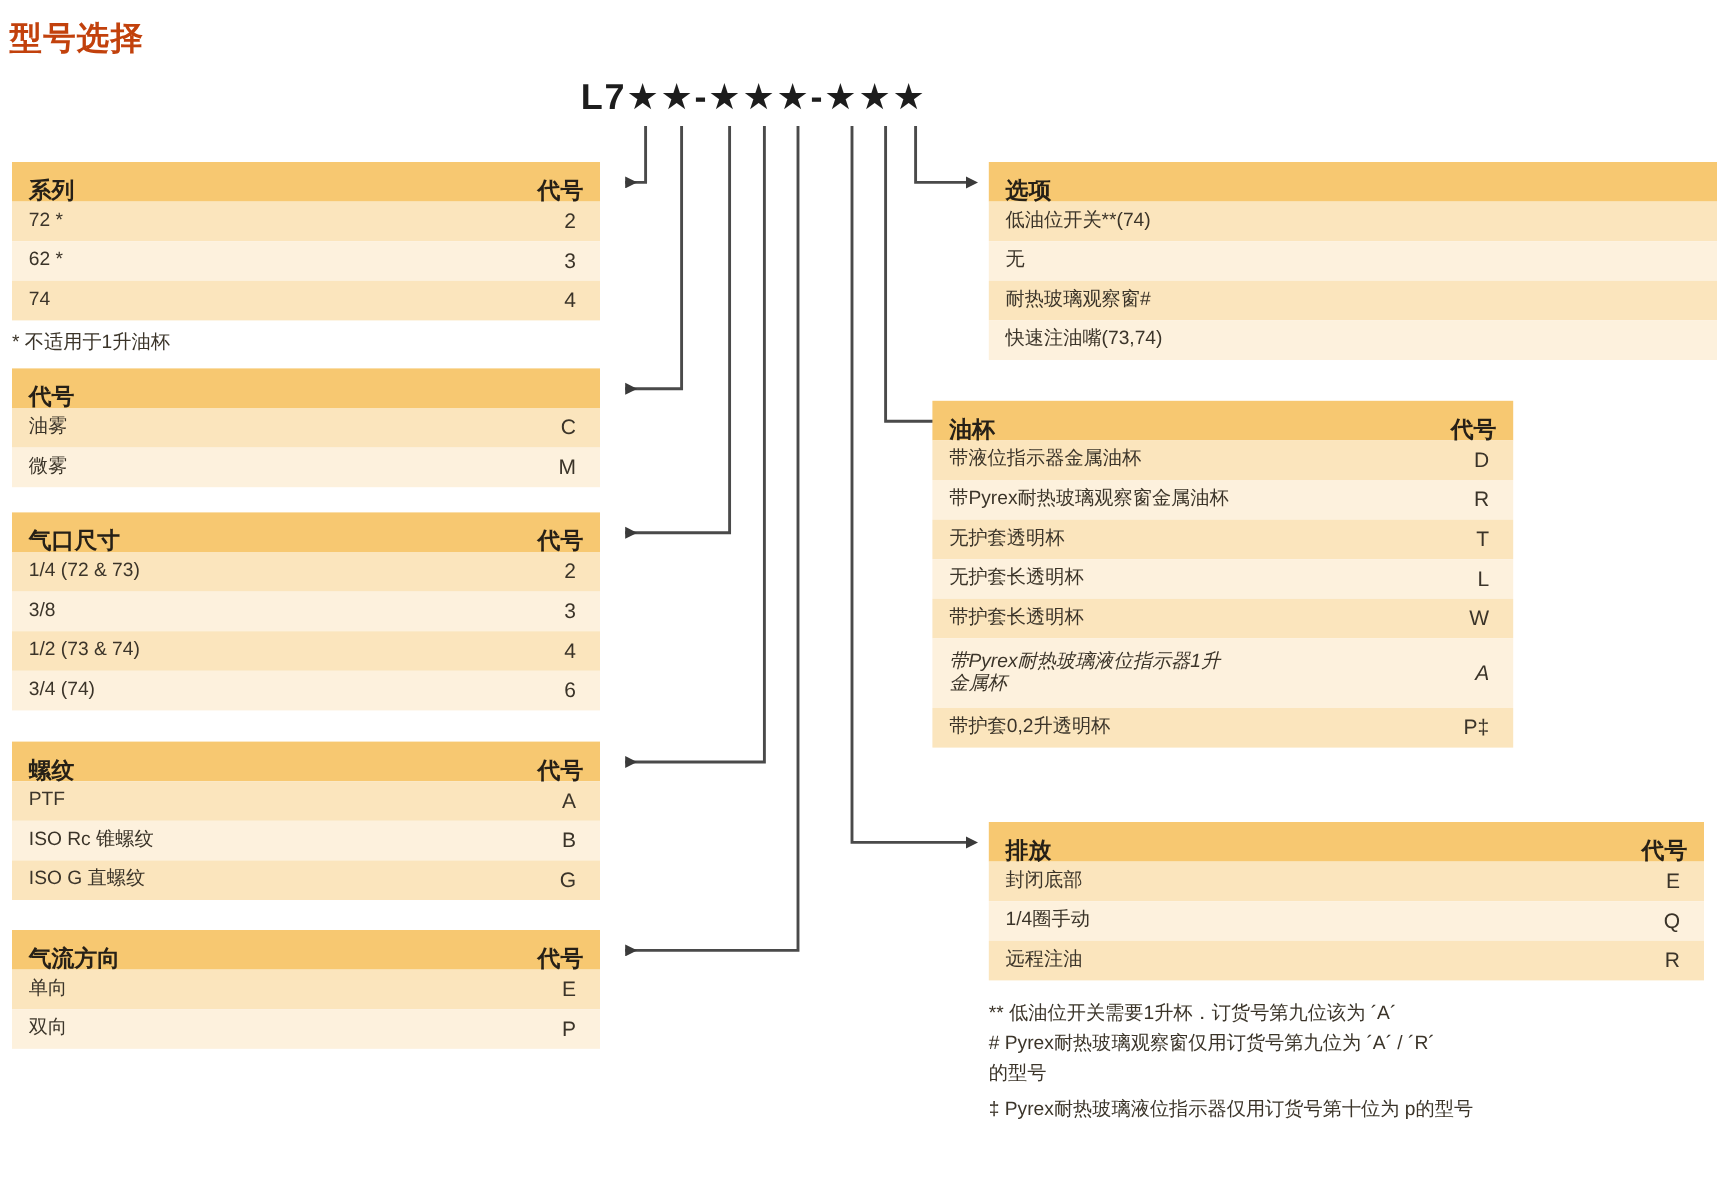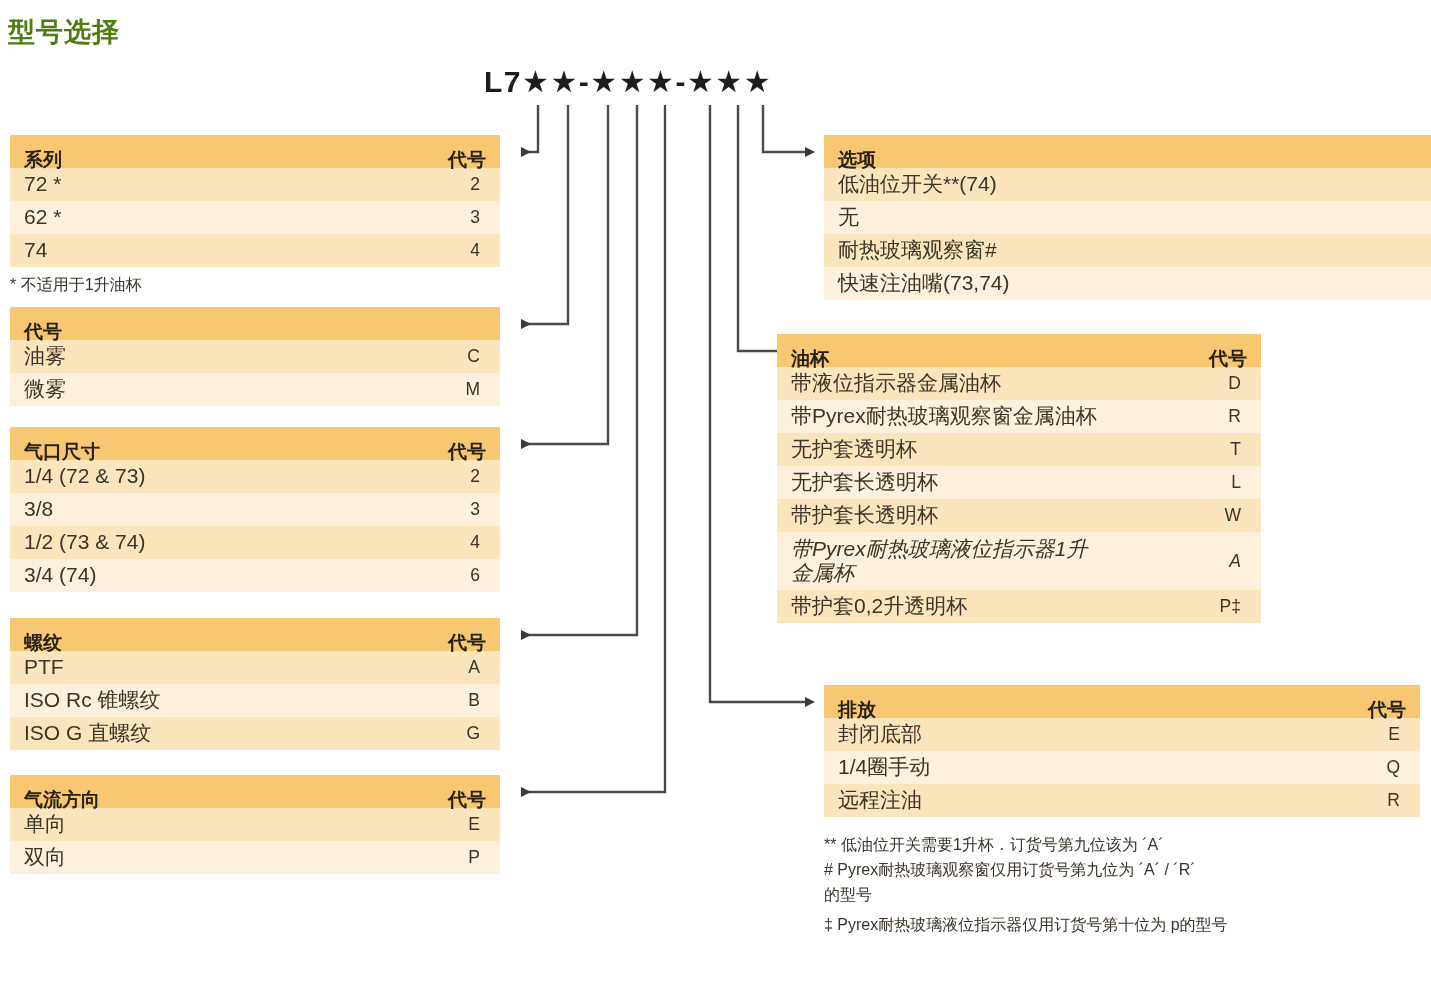--- a/index.html
+++ b/index.html
@@ -16,21 +16,21 @@
     overflow: hidden;
   }
 
   #page-title {
     position: absolute;
     left: 8px;
     top: 14px;
     font-size: 27px;
     font-weight: bold;
     letter-spacing: 1px;
-    color: #4d7c0f;
+    color: #c2410c;
   }
 
   #model-code {
     position: absolute;
     left: 484px;
     top: 64px;
     font-size: 30px;
     font-weight: bold;
     letter-spacing: 1.5px;
     color: #1d1d1d;
@@ -68,21 +68,21 @@
     display: flex;
     align-items: center;
     padding: 0 20px 0 14px;
     box-sizing: border-box;
     min-height: 33px;
   }
   .spec-table .trow.odd  { background: #fbe5bd; }
   .spec-table .trow.even { background: #fdf1dd; }
   .spec-table .trow .r-label {
     flex: 1 1 auto;
-    font-size: 21px;
+    font-size: 16px;
     color: #3b3429;
     line-height: 1.15;
     white-space: pre-line;
   }
   .spec-table .trow .r-code {
     flex: 0 0 auto;
     font-size: 17.5px;
     color: #3b3429;
     line-height: 1.15;
     text-align: right;

